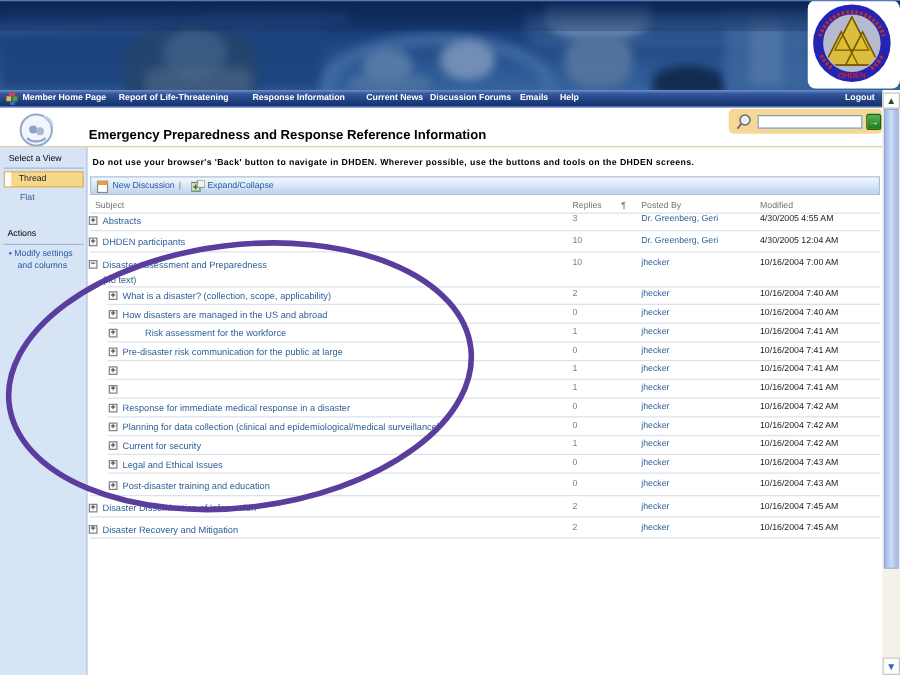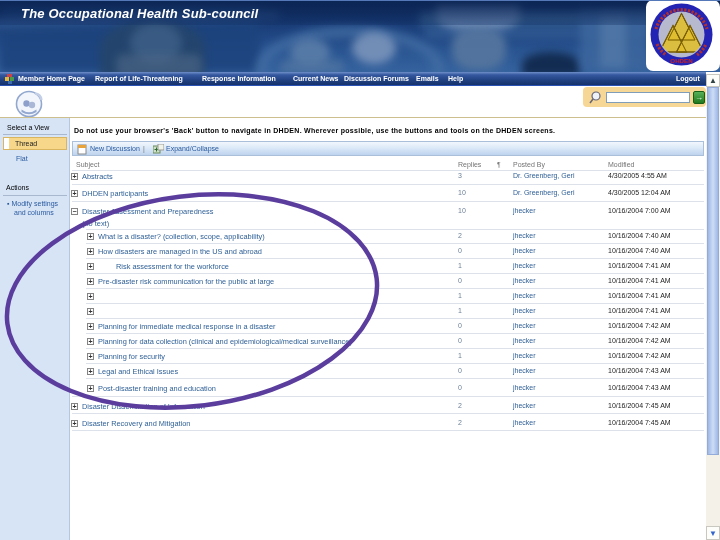--- a/index.html
+++ b/index.html
@@ -50,21 +50,20 @@
   <div class="blob" style="left:280px;top:60px;width:64px;height:14px;background:#5d82ac;border-radius:6px;opacity:.7"></div>
   <div class="blob" style="left:420px;top:10px;width:240px;height:16px;background:#41709f;opacity:.9"></div>
   <div class="blob" style="left:425px;top:28px;width:235px;height:10px;background:#3a67a0;opacity:.8"></div>
   <div class="blob" style="left:436px;top:2px;width:84px;height:30px;background:#7e9cc4;border-radius:0 0 50% 50%;opacity:.9"></div>
   <div class="blob" style="left:452px;top:28px;width:54px;height:42px;background:#5e80a8;border-radius:40%;opacity:.95"></div>
   <div class="blob" style="left:522px;top:52px;width:58px;height:24px;background:#132c50;border-radius:50% 50% 0 0"></div>
   <div class="blob" style="left:580px;top:8px;width:68px;height:62px;background:#4470a8;opacity:.8"></div>
   <div class="blob" style="left:600px;top:12px;width:26px;height:56px;background:#5c84b2;opacity:.8"></div>
   <div style="position:absolute;left:0;top:0;width:720px;height:25px;background:linear-gradient(180deg,rgba(11,36,82,.95),rgba(14,42,95,.3))"></div>
   <div style="position:absolute;left:0;top:0;width:720px;height:72px;background:rgba(17,44,92,.12)"></div>
-  <div id="btitle">The Occupational Health Sub-council</div>
 </div>
 <svg id="logosvg" style="position:absolute;left:646px;top:0" width="74" height="71" viewBox="0 0 74 71">
   <defs>
         <clipPath id="cp1">
           <circle cx="35.5" cy="34.5" r="22"></circle>
         </clipPath>
       </defs>
   <rect x="0" y="0" width="74" height="71" rx="7" fill="#fff"></rect>
   <circle cx="35.5" cy="34.5" r="31" fill="#2424b4"></circle>
   <circle cx="35.5" cy="34.5" r="23" fill="#b7b9ce"></circle>
@@ -102,20 +101,21 @@
 </div>
 
 <div id="hdr"></div>
 <svg style="position:absolute;left:15px;top:90px" width="30" height="28" viewBox="0 0 30 28">
   <circle cx="14" cy="14" r="12.5" fill="#f2f6fc" stroke="#93a8cf" stroke-width="1.6"></circle>
   <circle cx="11.5" cy="13.5" r="3.2" fill="#8d9fca"></circle>
   <circle cx="17" cy="15" r="3.2" fill="#aab7d6"></circle>
   <path d="M6.5 19.5 q7.5 5.5 15 0 l0 2.5 q-7.5 4.5 -15 0 Z" fill="#93a8cf"></path>
   <path d="M20 3.5 a7.5 7.5 0 0 1 6.5 6.5" fill="none" stroke="#c3cfe6" stroke-width="2.4"></path>
 </svg>
+<div id="htitle">Emergency Preparedness and Response Reference Information</div>
 <div id="srch">
   <svg style="position:absolute;left:5px;top:3px" width="16" height="15">
         <circle cx="8" cy="6" r="4" fill="#eef3fa" stroke="#667" stroke-width="1.2"></circle>
         <line x1="5" y1="9" x2="2" y2="13" stroke="#667" stroke-width="1.5"></line>
       </svg>
   <div id="sinput"></div>
   <div id="sbtn">→</div>
 </div>
 <div id="khaki"></div>
 
@@ -195,31 +195,31 @@
 <div class="rt dt" style="left:608px;top:277px">10/16/2004 7:41 AM</div>
 <div class="xic" style="left:87px;top:293px">+</div>
 <div class="rt rep" style="left:458px;top:292px">1</div>
 <div class="rt pb" style="left:513px;top:292px">jhecker</div>
 <div class="rt dt" style="left:608px;top:292px">10/16/2004 7:41 AM</div>
 <div class="xic" style="left:87px;top:308px">+</div>
 <div class="rt rep" style="left:458px;top:307px">1</div>
 <div class="rt pb" style="left:513px;top:307px">jhecker</div>
 <div class="rt dt" style="left:608px;top:307px">10/16/2004 7:41 AM</div>
 <div class="xic" style="left:87px;top:323px">+</div>
-<div class="rt lnk" style="left:98px;top:322px">Planning for immediate medical response in a disaster</div>
+<div class="rt lnk" style="left:98px;top:322px">Response for immediate medical response in a disaster</div>
 <div class="rt rep" style="left:458px;top:322px">0</div>
 <div class="rt pb" style="left:513px;top:322px">jhecker</div>
 <div class="rt dt" style="left:608px;top:322px">10/16/2004 7:42 AM</div>
 <div class="xic" style="left:87px;top:338px">+</div>
 <div class="rt lnk" style="left:98px;top:337px">Planning for data collection (clinical and epidemiological/medical surveillance)</div>
 <div class="rt rep" style="left:458px;top:337px">0</div>
 <div class="rt pb" style="left:513px;top:337px">jhecker</div>
 <div class="rt dt" style="left:608px;top:337px">10/16/2004 7:42 AM</div>
 <div class="xic" style="left:87px;top:353px">+</div>
-<div class="rt lnk" style="left:98px;top:352px">Planning for security</div>
+<div class="rt lnk" style="left:98px;top:352px">Current for security</div>
 <div class="rt rep" style="left:458px;top:352px">1</div>
 <div class="rt pb" style="left:513px;top:352px">jhecker</div>
 <div class="rt dt" style="left:608px;top:352px">10/16/2004 7:42 AM</div>
 <div class="xic" style="left:87px;top:368px">+</div>
 <div class="rt lnk" style="left:98px;top:367px">Legal and Ethical Issues</div>
 <div class="rt rep" style="left:458px;top:367px">0</div>
 <div class="rt pb" style="left:513px;top:367px">jhecker</div>
 <div class="rt dt" style="left:608px;top:367px">10/16/2004 7:43 AM</div>
 <div class="xic" style="left:87px;top:385px">+</div>
 <div class="rt lnk" style="left:98px;top:384px">Post-disaster training and education</div>

